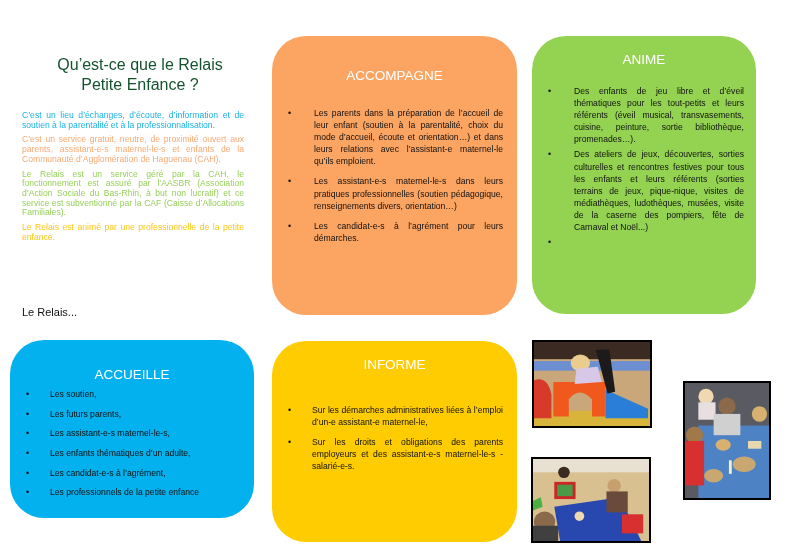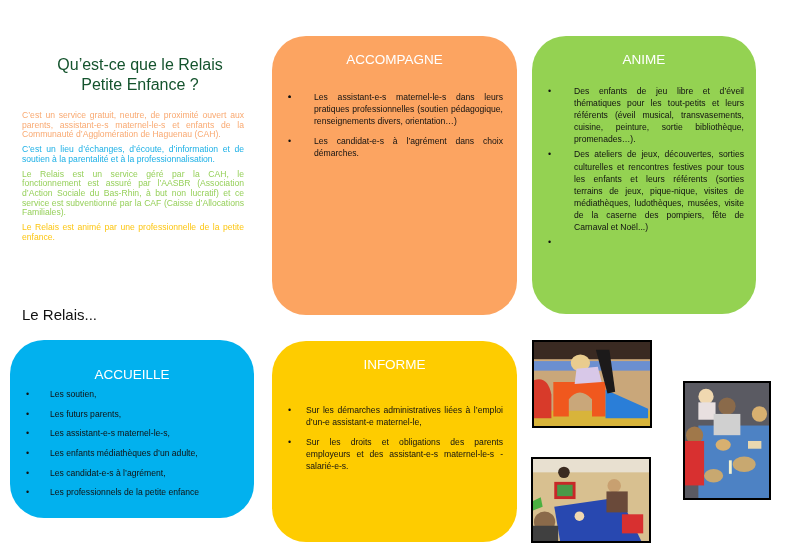--- a/index.html
+++ b/index.html
@@ -2,80 +2,81 @@
 <html><head>
 <meta charset="utf-8">
 <style>
   html, body { margin:0; padding:0; background:#ffffff; }
   body { width:787px; height:556px; position:relative; overflow:hidden;
          font-family:"Liberation Sans", sans-serif; color:#000; }
   .abs { position:absolute; }
   .title { left:30px; top:55px; width:220px; text-align:center; font-size:16px; line-height:20px; color:#14532d; }
   .intro { left:22px; top:111px; width:222px; font-size:8.6px; line-height:9.7px; text-align:justify; }
   .intro p { margin:0 0 5px 0; }
-  .relais { left:22px; top:306px; font-size:15px; color:#111; }
+  .relais { left:22px; top:306px; font-size:11px; color:#111; }
   .box { position:absolute; border-radius:34px; box-sizing:border-box; }
   .box h2 { margin:0; font-weight:normal; color:#ffffff; text-align:center; font-size:13.5px; }
   .box ul { list-style:none; margin:0; padding:0; }
   .box li { position:relative; font-size:8.6px; line-height:12.1px; text-align:justify; color:#111; }
   .box li .bullet { position:absolute; left:0; top:0; font-size:9px; }
   .box li .txt { display:block; }
   .orange { left:272px; top:36px; width:245px; height:279px; background:#fca461; }
-  .orange h2 { padding-top:16px; }
+  .orange h2 { padding-top:32px; }
   .orange ul { margin-top:24px; padding:0 14px 0 16px; }
   .orange li { margin-bottom:8px; }
   .orange li .txt { margin-left:26px; }
   .green { left:532px; top:36px; width:224px; height:278px; background:#94d252; }
   .green h2 { padding-top:16px; }
   .green ul { margin-top:18px; padding:0 12px 0 16px; }
   .green li { margin-bottom:3px; }
   .green li .txt { margin-left:26px; }
   .blue { left:10px; top:340px; width:244px; height:178px; background:#02b1ee; }
   .blue h2 { padding-top:27px; }
   .blue ul { margin-top:6px; padding:0 10px 0 16px; }
   .blue li { margin-bottom:7.6px; }
   .blue li .txt { margin-left:24px; text-align:left; }
   .yellow { left:272px; top:341px; width:245px; height:201px; background:#fecc00; }
   .yellow h2 { padding-top:16px; }
   .yellow ul { margin-top:32px; padding:0 14px 0 16px; }
   .yellow li { margin-bottom:8px; }
-  .yellow li .txt { margin-left:18px; }
+  .yellow li .txt { margin-left:24px; }
   .photo { position:absolute; border:2px solid #000; box-sizing:border-box; overflow:hidden; }
   .photo svg { display:block; width:100%; height:100%; }
 </style>
 </head>
 <body>
 
 <div class="abs title">
   <div>Qu’est-ce que le Relais</div>
   <div>Petite Enfance ?</div>
 </div>
 
 <div class="abs intro">
+  <p style="color:#1cb0e6">C’est un lieu d’échanges, d’écoute, d’information et de soutien à la parentalité et à la professionnalisation.</p>
   <p style="color:#f9a971">C’est un service gratuit, neutre, de proximité ouvert aux parents, assistant-e-s maternel-le-s et enfants de la Communauté d’Agglomération de Haguenau (CAH).</p>
-  <p style="color:#1cb0e6">C’est un lieu d’échanges, d’écoute, d’information et de soutien à la parentalité et à la professionnalisation.</p>
   <p style="color:#96d05a">Le Relais est un service géré par la CAH, le fonctionnement est assuré par l’AASBR (Association d’Action Sociale du Bas-Rhin, à but non lucratif) et ce service est subventionné par la CAF (Caisse d’Allocations Familiales).</p>
   <p style="color:#fdc612">Le Relais est animé par une professionnelle de la petite enfance.</p>
 </div>
 
 <div class="abs relais">Le Relais...</div>
 
 <div class="box orange">
   <h2>ACCOMPAGNE</h2>
   <ul>
     <li>
         <span class="bullet">•</span>
+        <span class="txt">Les parents dans la préparation de l’accueil de leur enfant (soutien à la parentalité, choix du mode d’accueil, écoute et orientation…) et dans leurs relations avec l’assistant-e maternel-le qu’ils emploient.</span>
       </li>
     <li>
         <span class="bullet">•</span>
         <span class="txt">Les assistant-e-s maternel-le-s dans leurs pratiques professionnelles (soutien pédagogique, renseignements divers, orientation…)</span>
       </li>
     <li>
         <span class="bullet">•</span>
-        <span class="txt">Les candidat-e-s à l’agrément dans choix démarches.</span>
+        <span class="txt">Les candidat-e-s à l’agrément pour leurs démarches.</span>
       </li>
   </ul>
 </div>
 
 <div class="box green">
   <h2>ANIME</h2>
   <ul>
     <li>
         <span class="bullet">•</span>
         <span class="txt">Des enfants de jeu libre et d’éveil thématiques pour les tout-petits et leurs référents (éveil musical, transvasements, cuisine, peinture, sortie bibliothèque, promenades…).</span>
@@ -100,21 +101,21 @@
     <li>
         <span class="bullet">•</span>
         <span class="txt">Les futurs parents,</span>
       </li>
     <li>
         <span class="bullet">•</span>
         <span class="txt">Les assistant-e-s maternel-le-s,</span>
       </li>
     <li>
         <span class="bullet">•</span>
-        <span class="txt">Les enfants médiathèques d’un adulte,</span>
+        <span class="txt">Les enfants thématiques d’un adulte,</span>
       </li>
     <li>
         <span class="bullet">•</span>
         <span class="txt">Les candidat-e-s à l’agrément,</span>
       </li>
     <li>
         <span class="bullet">•</span>
         <span class="txt">Les professionnels de la petite enfance</span>
       </li>
   </ul>

